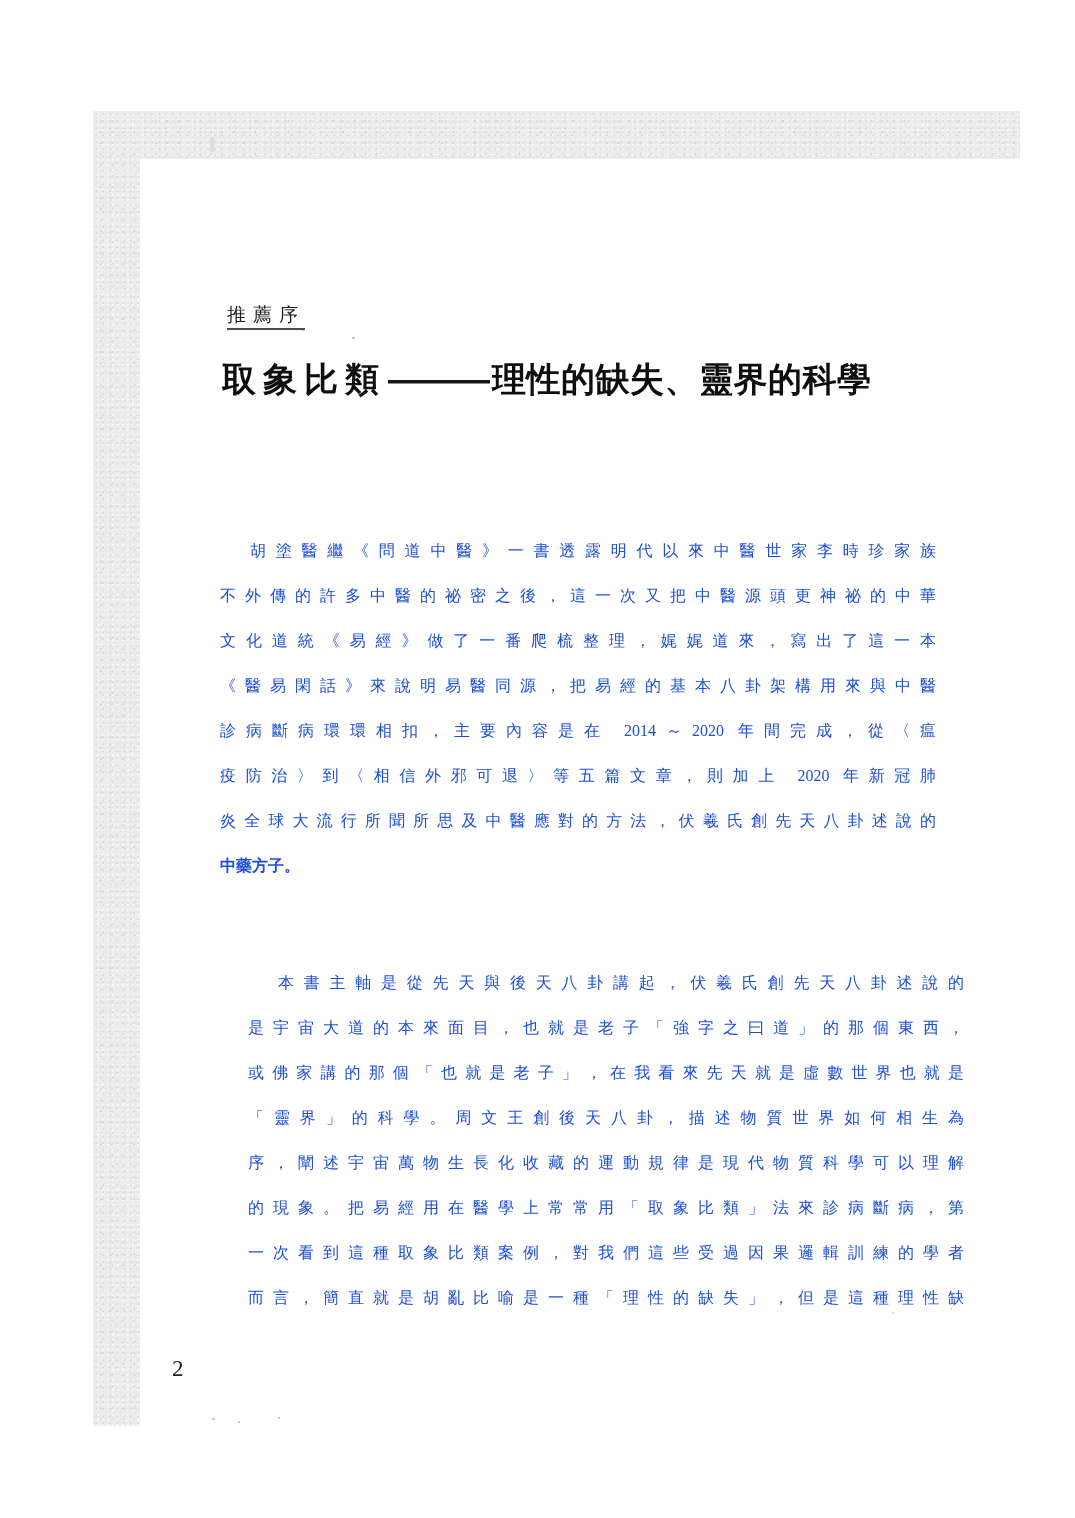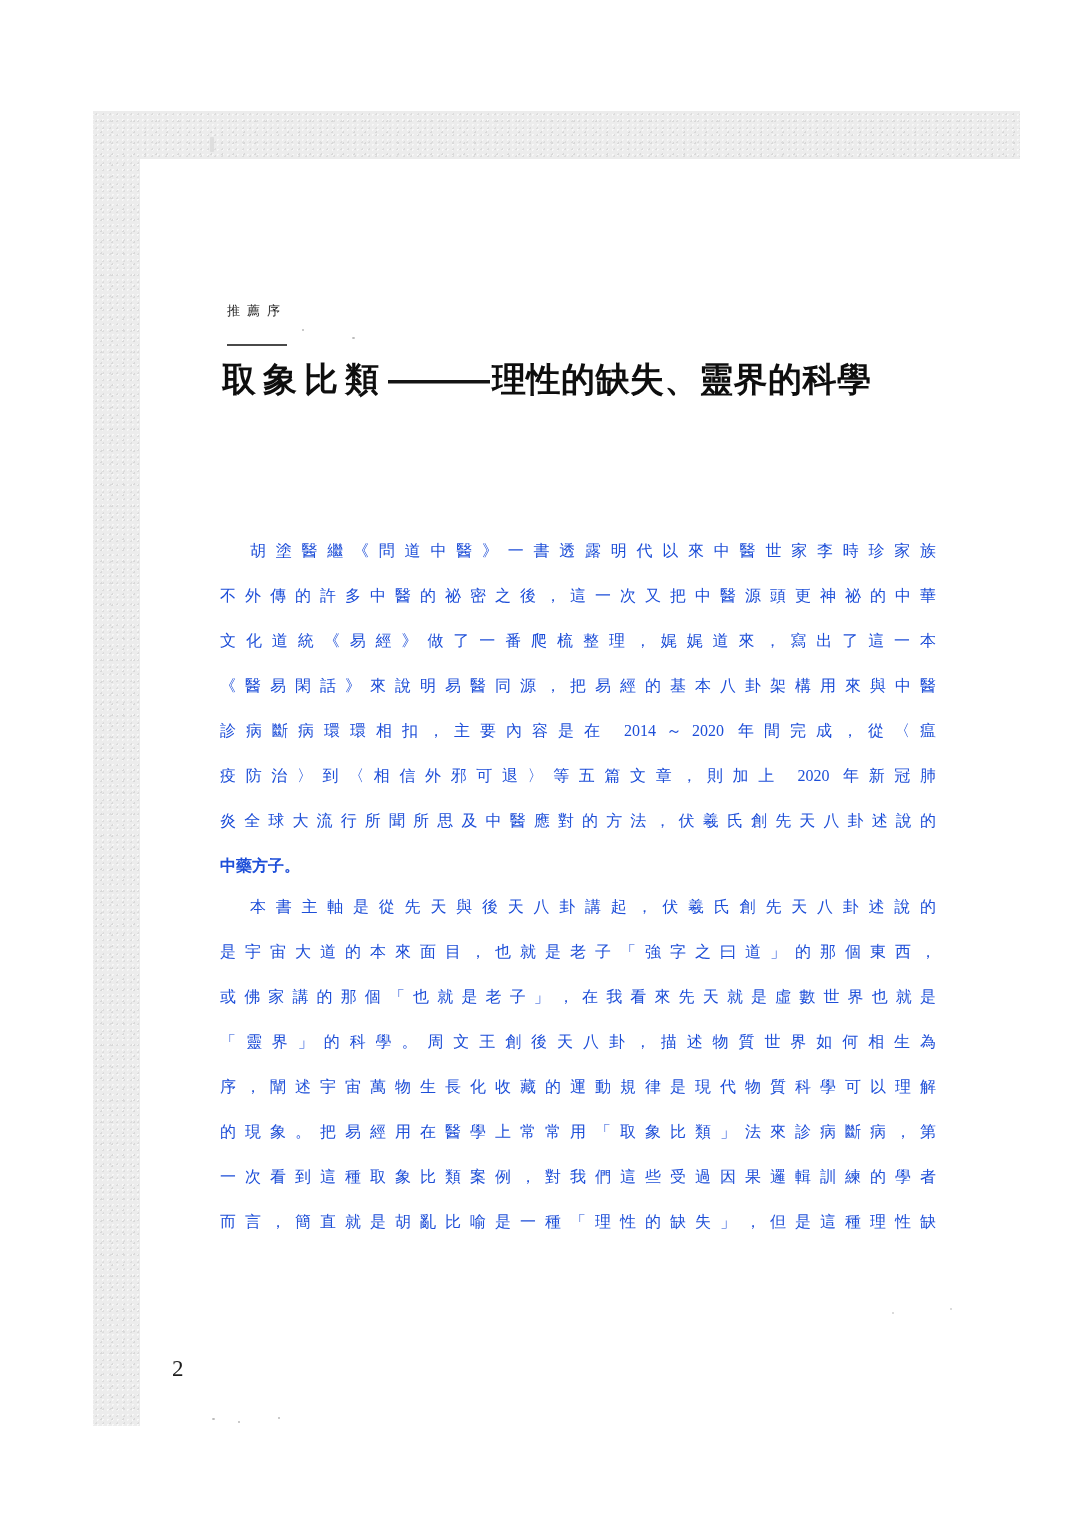--- a/index.html
+++ b/index.html
@@ -20,22 +20,22 @@
     background-position:0 0, 3px 5px, 2px 1px;
   }
   .band-top{left:93px;top:111px;width:927px;height:48px;}
   .band-left{left:93px;top:111px;width:47px;height:1315px;}
 
   .speck{position:absolute;border-radius:50%;background:#b9b9b9;}
 
   
   .section-label{
     position:absolute;left:227px;top:302px;
-    font-size:13px;letter-spacing:7px;color:#1f1f1f;
-    padding-bottom:24px;border-bottom:2px solid #4a4a4a;
+    font-size:19px;letter-spacing:7px;color:#1f1f1f;
+    padding-bottom:0;border-bottom:2px solid #4a4a4a;
     white-space:nowrap;
   }
   
   .title{
     position:absolute;left:222px;top:359px;
     font-size:34px;font-weight:bold;color:#0e0e0e;
     white-space:nowrap;line-height:1.25;
   }
   .title-prefix{letter-spacing:7px;}
   .title-suffix{letter-spacing:0.5px;margin-top:20px;}
@@ -44,21 +44,21 @@
     color:transparent;overflow:hidden;vertical-align:middle;
     background:linear-gradient(#141414,#141414) 50% 54% / 100% 3.5px no-repeat;
     margin:0 2px 6px 2px;
   }
   
   .para{
     position:absolute;left:220px;width:716px;
     font-size:16px;line-height:45px;color:#1d4ed8;
   }
   .para-1{top:528px;}
-  .para-2{top:884px;}
+  .para-2{top:960px;margin-left:28px;}
   .tline{
     text-align:justify;
     text-align-last:justify;
     height:45px;white-space:nowrap;
   }
   .tline.first{text-indent:30px;}
   .tline.para-end{text-align-last:left;font-weight:bold;}
 
   .page-number{
     position:absolute;left:172px;top:1356px;

